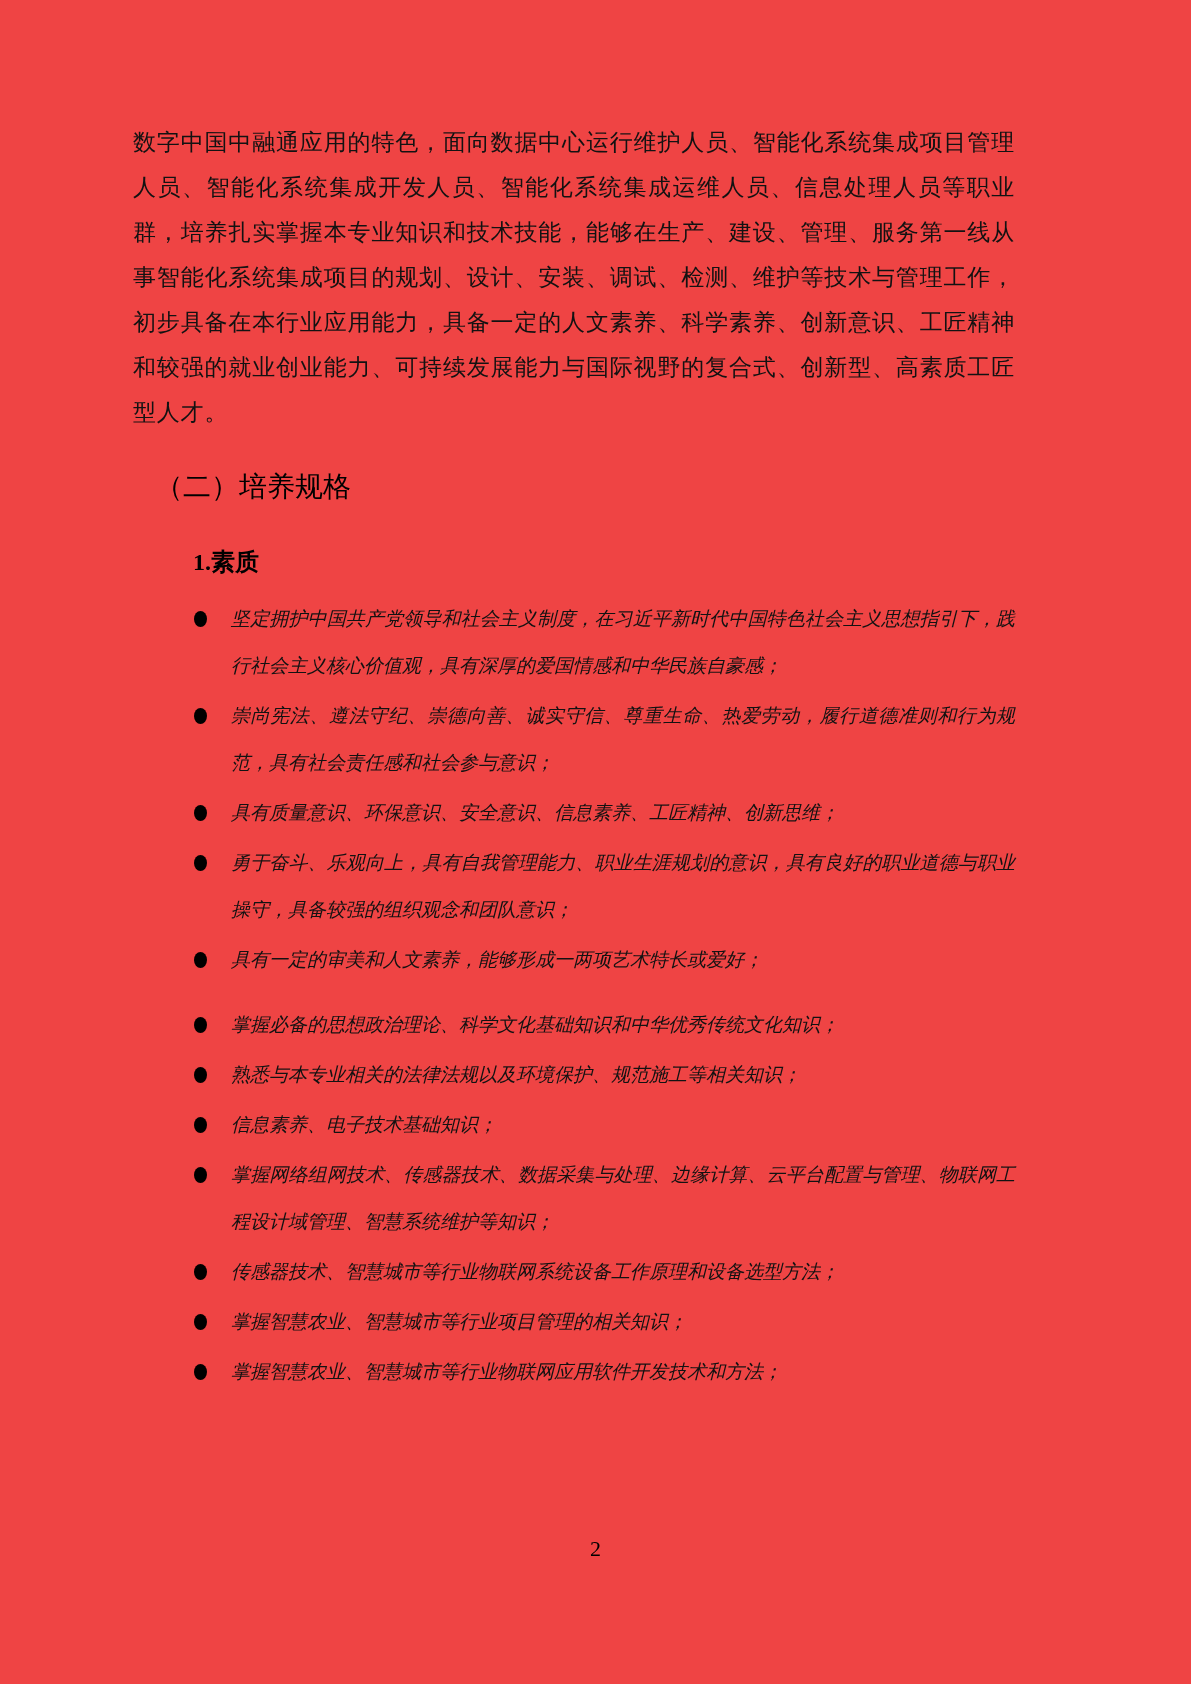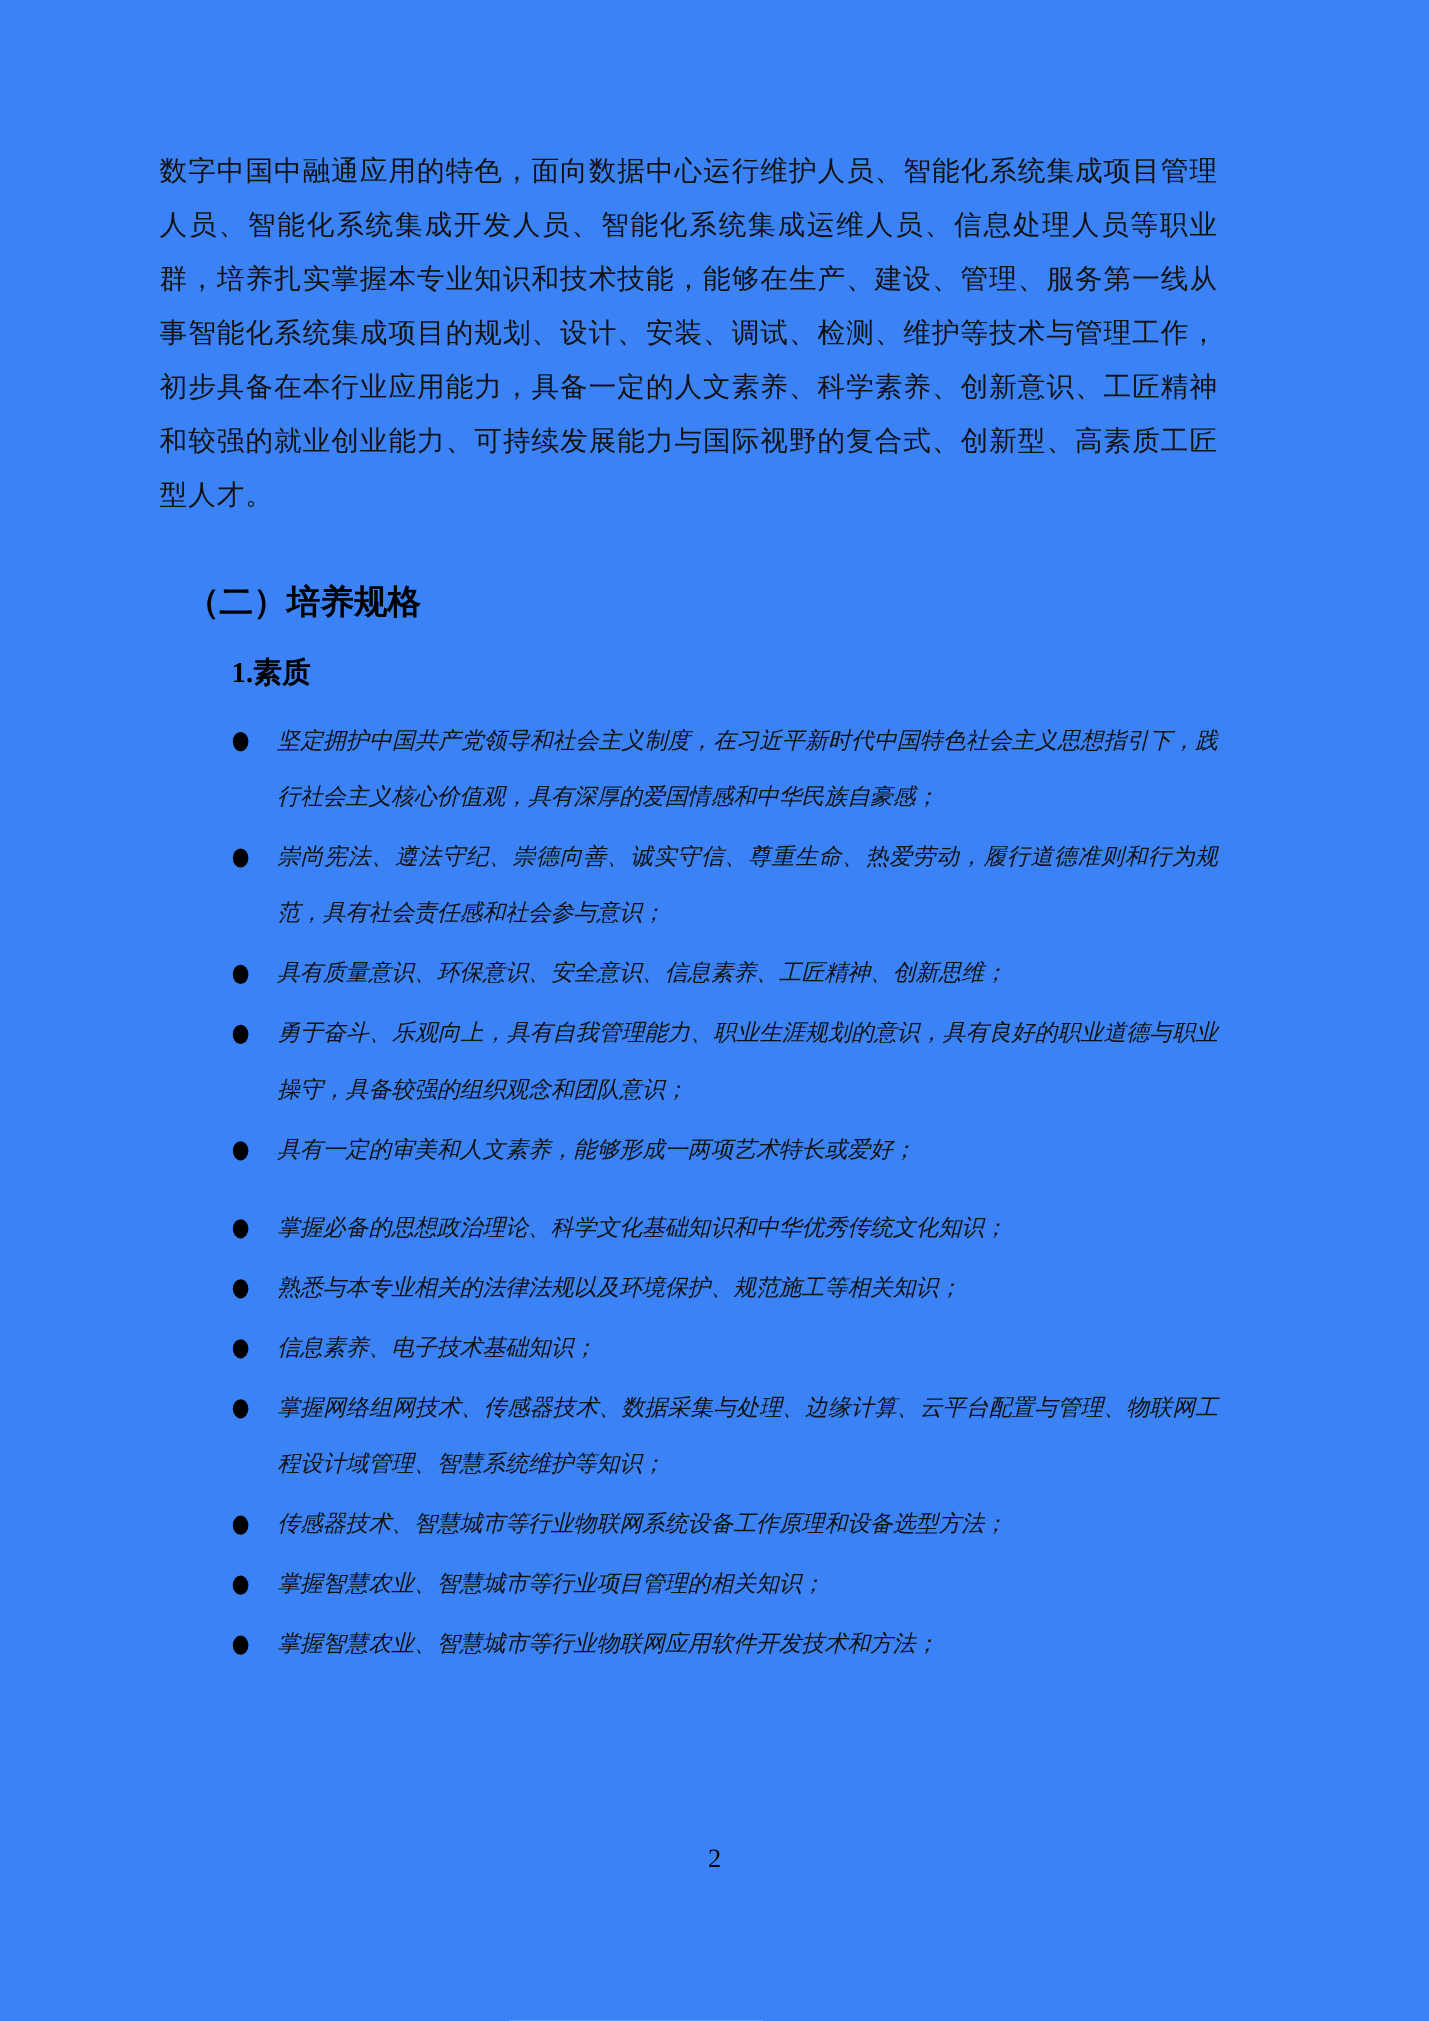--- a/index.html
+++ b/index.html
@@ -9,45 +9,45 @@
     height: 1684px;
     color: #121212;
     font-family: "Liberation Serif", "DejaVu Serif", serif;
     position: relative;
     overflow: hidden;
   }
   .page {
     position: relative;
     width: 1191px;
     height: 1684px;
-    background: #3b82f6;
+    background: #ef4444;
   }
   .content {
     position: absolute;
     left: 133px;
     top: 120px;
     width: 882px;
   }
   .lead-paragraph {
     font-size: 23px;
     line-height: 45px;
     letter-spacing: 0.8px;
     text-align: justify;
     text-justify: inter-character;
   }
   .section-heading {
-    margin-top: 48px;
+    margin-top: 32px;
     padding-left: 22px;
     font-size: 28px;
     line-height: 40px;
-    font-weight: bold;
+    font-weight: normal;
     color: #000000;
   }
   .sub-heading {
-    margin-top: 23px;
+    margin-top: 40px;
     margin-left: 60px;
     font-size: 24px;
     line-height: 30px;
     font-weight: bold;
     color: #000000;
   }
   .sub-heading.second {
     margin-top: 18px;
   }
   ul.bullet-list {

